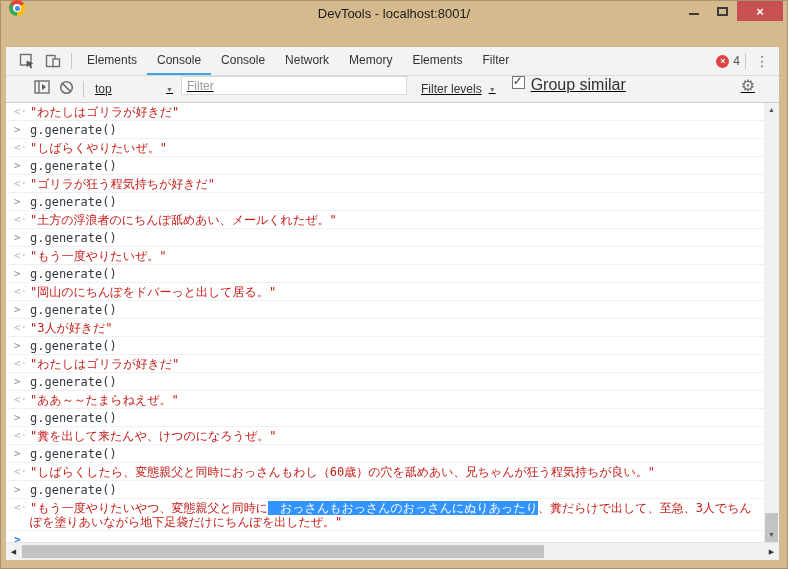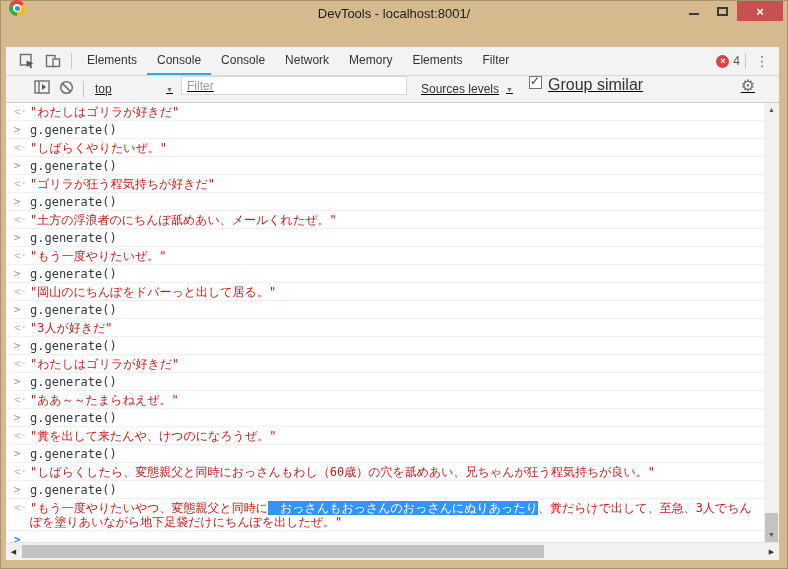--- a/index.html
+++ b/index.html
@@ -153,21 +153,21 @@
           <line x1="3.4" y1="3.4" x2="11.6" y2="11.6" stroke="#6e6e6e" stroke-width="1.5"></line>
         </svg>
       </div>
       <div class="vsep"></div>
       <div class="context-sel">
         <span>top</span>
         <span class="dd-arrow">▼</span>
       </div>
       <input class="filter-input" placeholder="Filter" style="">
       <div class="levels">
-        <span>Sources levels</span>
+        <span>Filter levels</span>
         <span class="dd-arrow">▼</span>
       </div>
       <div class="gcheck">
         <span>✓</span>
       </div>
       <div class="glabel">Group similar</div>
       <div class="gear">⚙</div>
     </div>
 
     <div class="console">

